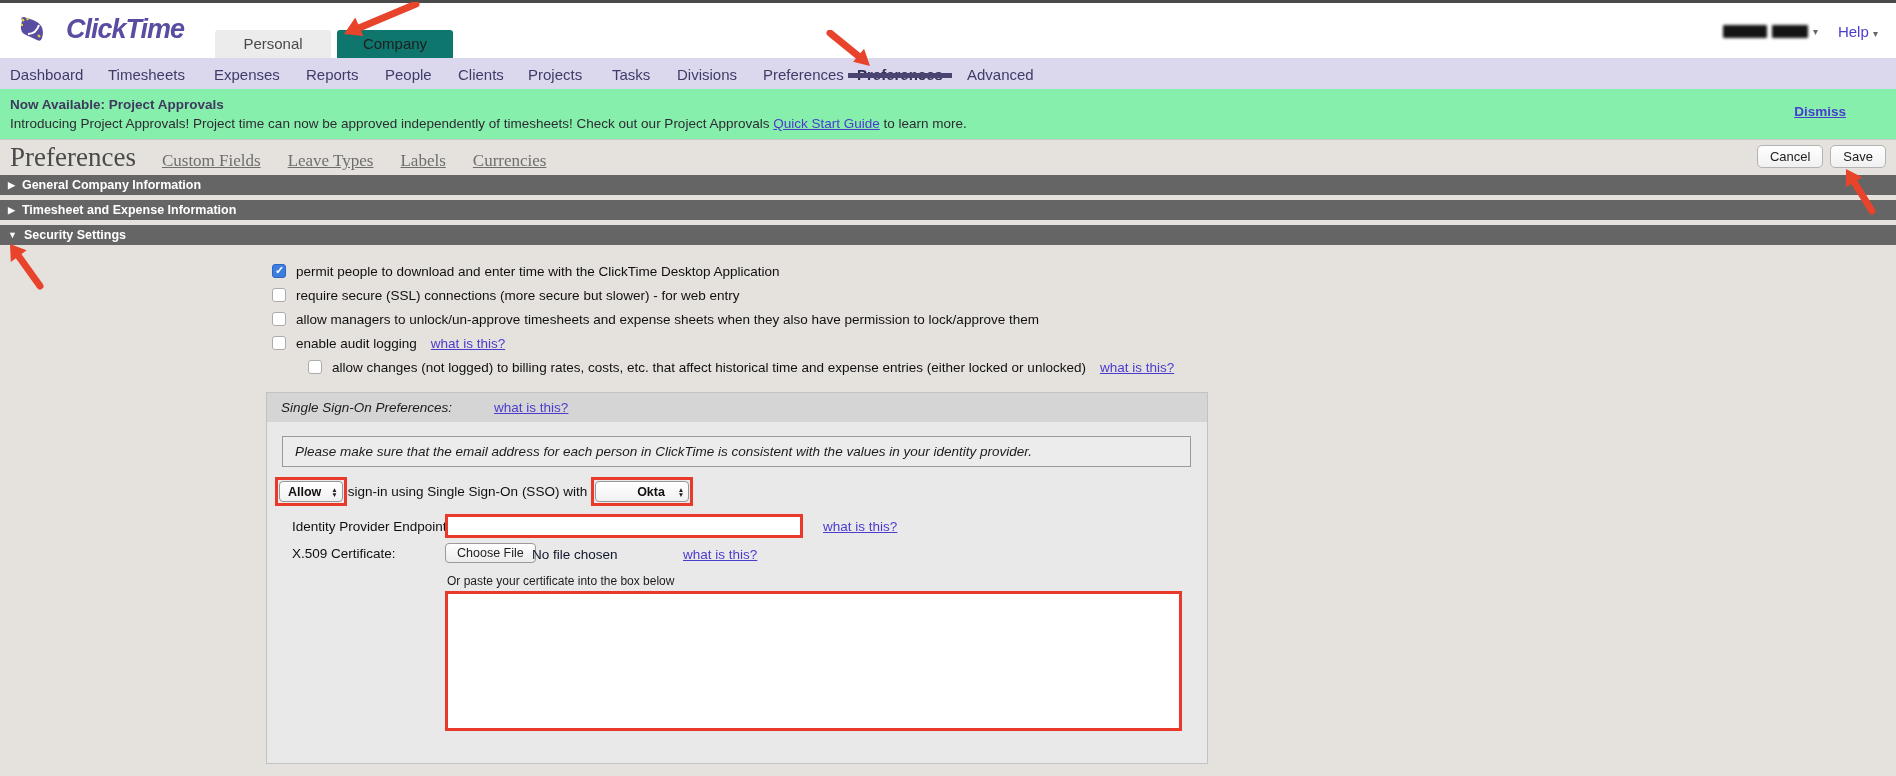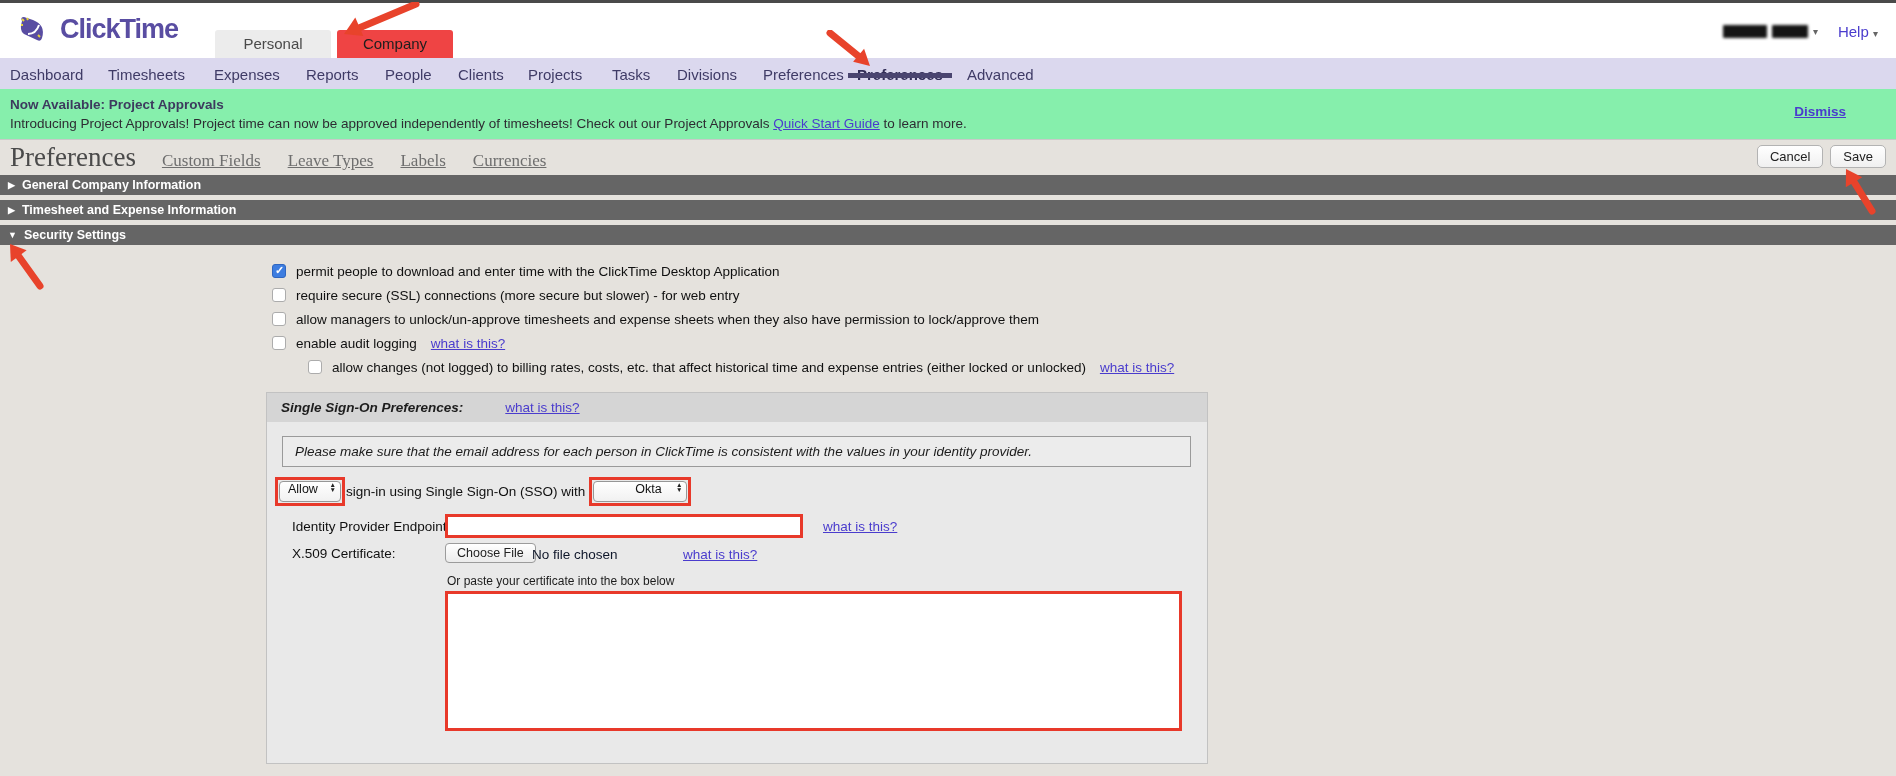--- a/index.html
+++ b/index.html
@@ -3,26 +3,26 @@
 <meta charset="utf-8">
 <style>
   * { box-sizing: border-box; margin: 0; padding: 0; }
   html,body { width:1896px; height:776px; }
   body { font-family:"Liberation Sans", sans-serif; background:#e5e2dd; position:relative; overflow:hidden; color:#222; }
 
   .topline { height:3px; background:#4a4a4a; }
 
   
   header { position:relative; height:55px; background:#fff; }
-  .logo { position:absolute; left:16px; top:10px; display:flex; align-items:center; gap:12px; }
+  .logo { position:absolute; left:16px; top:10px; display:flex; align-items:center; gap:18px;font-style:italic; }
   .logo-text { font-size:27px; font-weight:bold; color:#594da2; letter-spacing:-1px; }
   .tabs { position:absolute; left:215px; bottom:0; display:flex; gap:6px; }
   .tab { width:116px; height:28px; line-height:28px; text-align:center; font-size:15px;
          color:#4a4a4a; background:#ececec; border-radius:3px 3px 0 0; cursor:default; }
-  .tab.active { background:#ef4444; color:#1e1e1e; }
+  .tab.active { background:#0f766e; color:#1e1e1e; }
   .header-right { position:absolute; right:18px; top:20px; display:flex; align-items:center; gap:6px; }
   .redact { display:inline-block; height:13px; background:#141414; filter:blur(1.6px); border-radius:1px; }
   .r1 { width:44px; } .r2 { width:36px; }
   .caret { font-size:10px; color:#666; }
   .help { color:#4a3ccd; font-size:15px; margin-left:14px; }
 
   
   nav { position:relative; height:31px; background:#dbd8ee; }
   .nav-item { position:absolute; top:0; height:20px; line-height:33px; font-size:15px; color:#3f3b66; white-space:nowrap; }
   .nav-item.active { font-weight:bold; color:#322e57; }
@@ -56,29 +56,29 @@
   input.cb { appearance:none; -webkit-appearance:none; width:14px; height:14px; border:1px solid #acacac;
              border-radius:3px; background:#fff; margin:0 10px 0 0; position:relative; flex:none; cursor:pointer; }
   input.cb:checked { background:#3d7de0; border-color:#2f66c0; }
   input.cb:checked::after { content:'\2713'; position:absolute; left:2px; top:-1px; color:#fff; font-size:11px; font-weight:bold; }
   .cb-row .wit { margin-left:14px; font-size:13.5px; }
 
   
   .sso { position:relative; margin:17px 0 0 266px; width:942px; height:372px;
          background:#e9e9e9; border:1px solid #c2c2c2; }
   .sso-head { height:29px; background:#d5d5d5; display:flex; align-items:center; padding-left:14px; font-size:13.5px; }
-  .sso-title { font-weight:bold; font-style:italic; color:#1c1c1c; margin-right:42px; }
+  .sso-title { font-weight:normal; font-style:italic; color:#1c1c1c; margin-right:42px; }
   .sso-note { position:absolute; left:15px; top:43px; right:16px; height:31px; border:1px solid #9a9a9a;
               background:#ececec; display:flex; align-items:center; padding-left:12px;
               font-style:italic; font-size:13.5px; color:#1c1c1c; }
   .sso-row1 { position:absolute; left:8px; top:84px; display:flex; align-items:center; font-size:13.5px; color:#101010; }
   .red-box { border:3px solid #e8392a; padding:1px; display:inline-flex; background:transparent; }
-  .sel { display:inline-flex; justify-content:space-between; height:21px; min-width:62px;
+  .sel { display:inline-flex; align-items:center; justify-content:space-between; height:21px; min-width:62px;
          background:linear-gradient(#ffffff,#f1f1f1); border:1px solid #979797; border-radius:4px;
-         padding:0 4px 0 8px; font-size:12.5px; color:#111; cursor:pointer; }
+         padding:0 4px 0 8px; font-size:12.5px; color:#111; cursor:pointer;font-weight:bold; }
   .sel.wide { min-width:94px;padding-left:41px; }
   .carets { display:inline-flex; flex-direction:column; margin-left:10px; font-size:6.5px; line-height:5px; color:#222; }
   .row1-text { margin:0 4px 0 1px; }
   .sso-label { position:absolute; left:25px; font-size:13.5px; color:#101010; }
   .red-input { position:absolute; left:178px; top:121px; width:358px; height:24px; border:3px solid #e8392a;
                background:#fff; font-size:13px; padding:0 5px; }
   .lnk-idp { position:absolute; left:556px; top:126px; font-size:13.5px; }
   .file-btn { position:absolute; left:178px; top:150px; padding:2px 11px; font-size:12.5px; color:#222;
               border:1px solid #9b9b9b; border-radius:4px; background:linear-gradient(#ffffff,#ebebeb); cursor:pointer; }
   .no-file { position:absolute; left:265px; top:154px; font-size:13.5px; color:#0f172a; }

